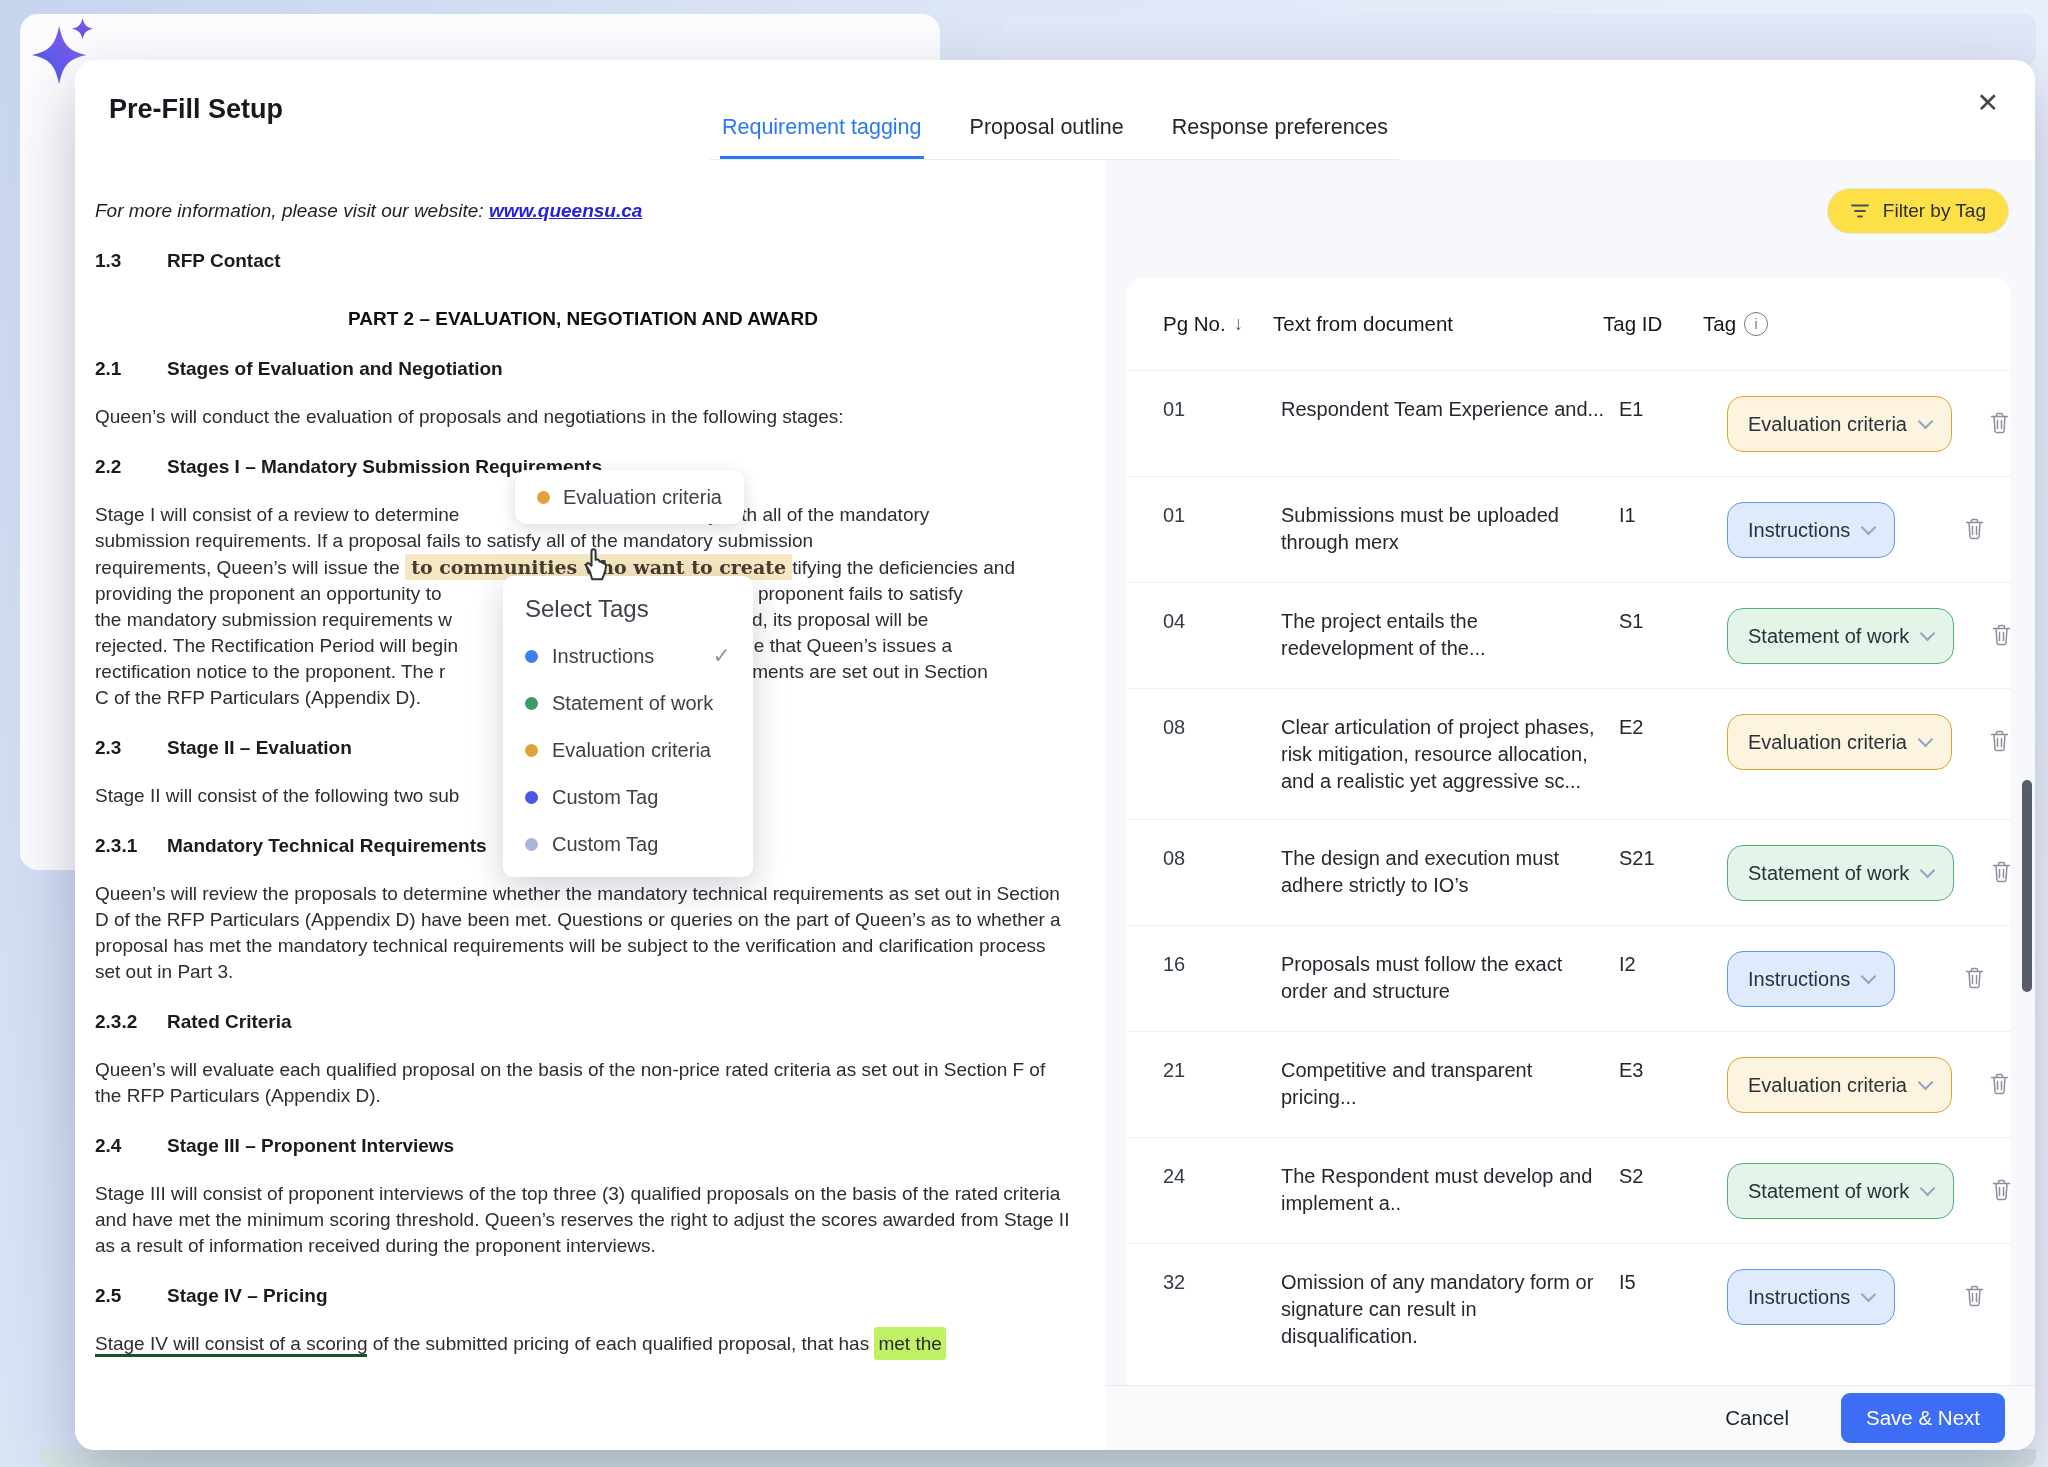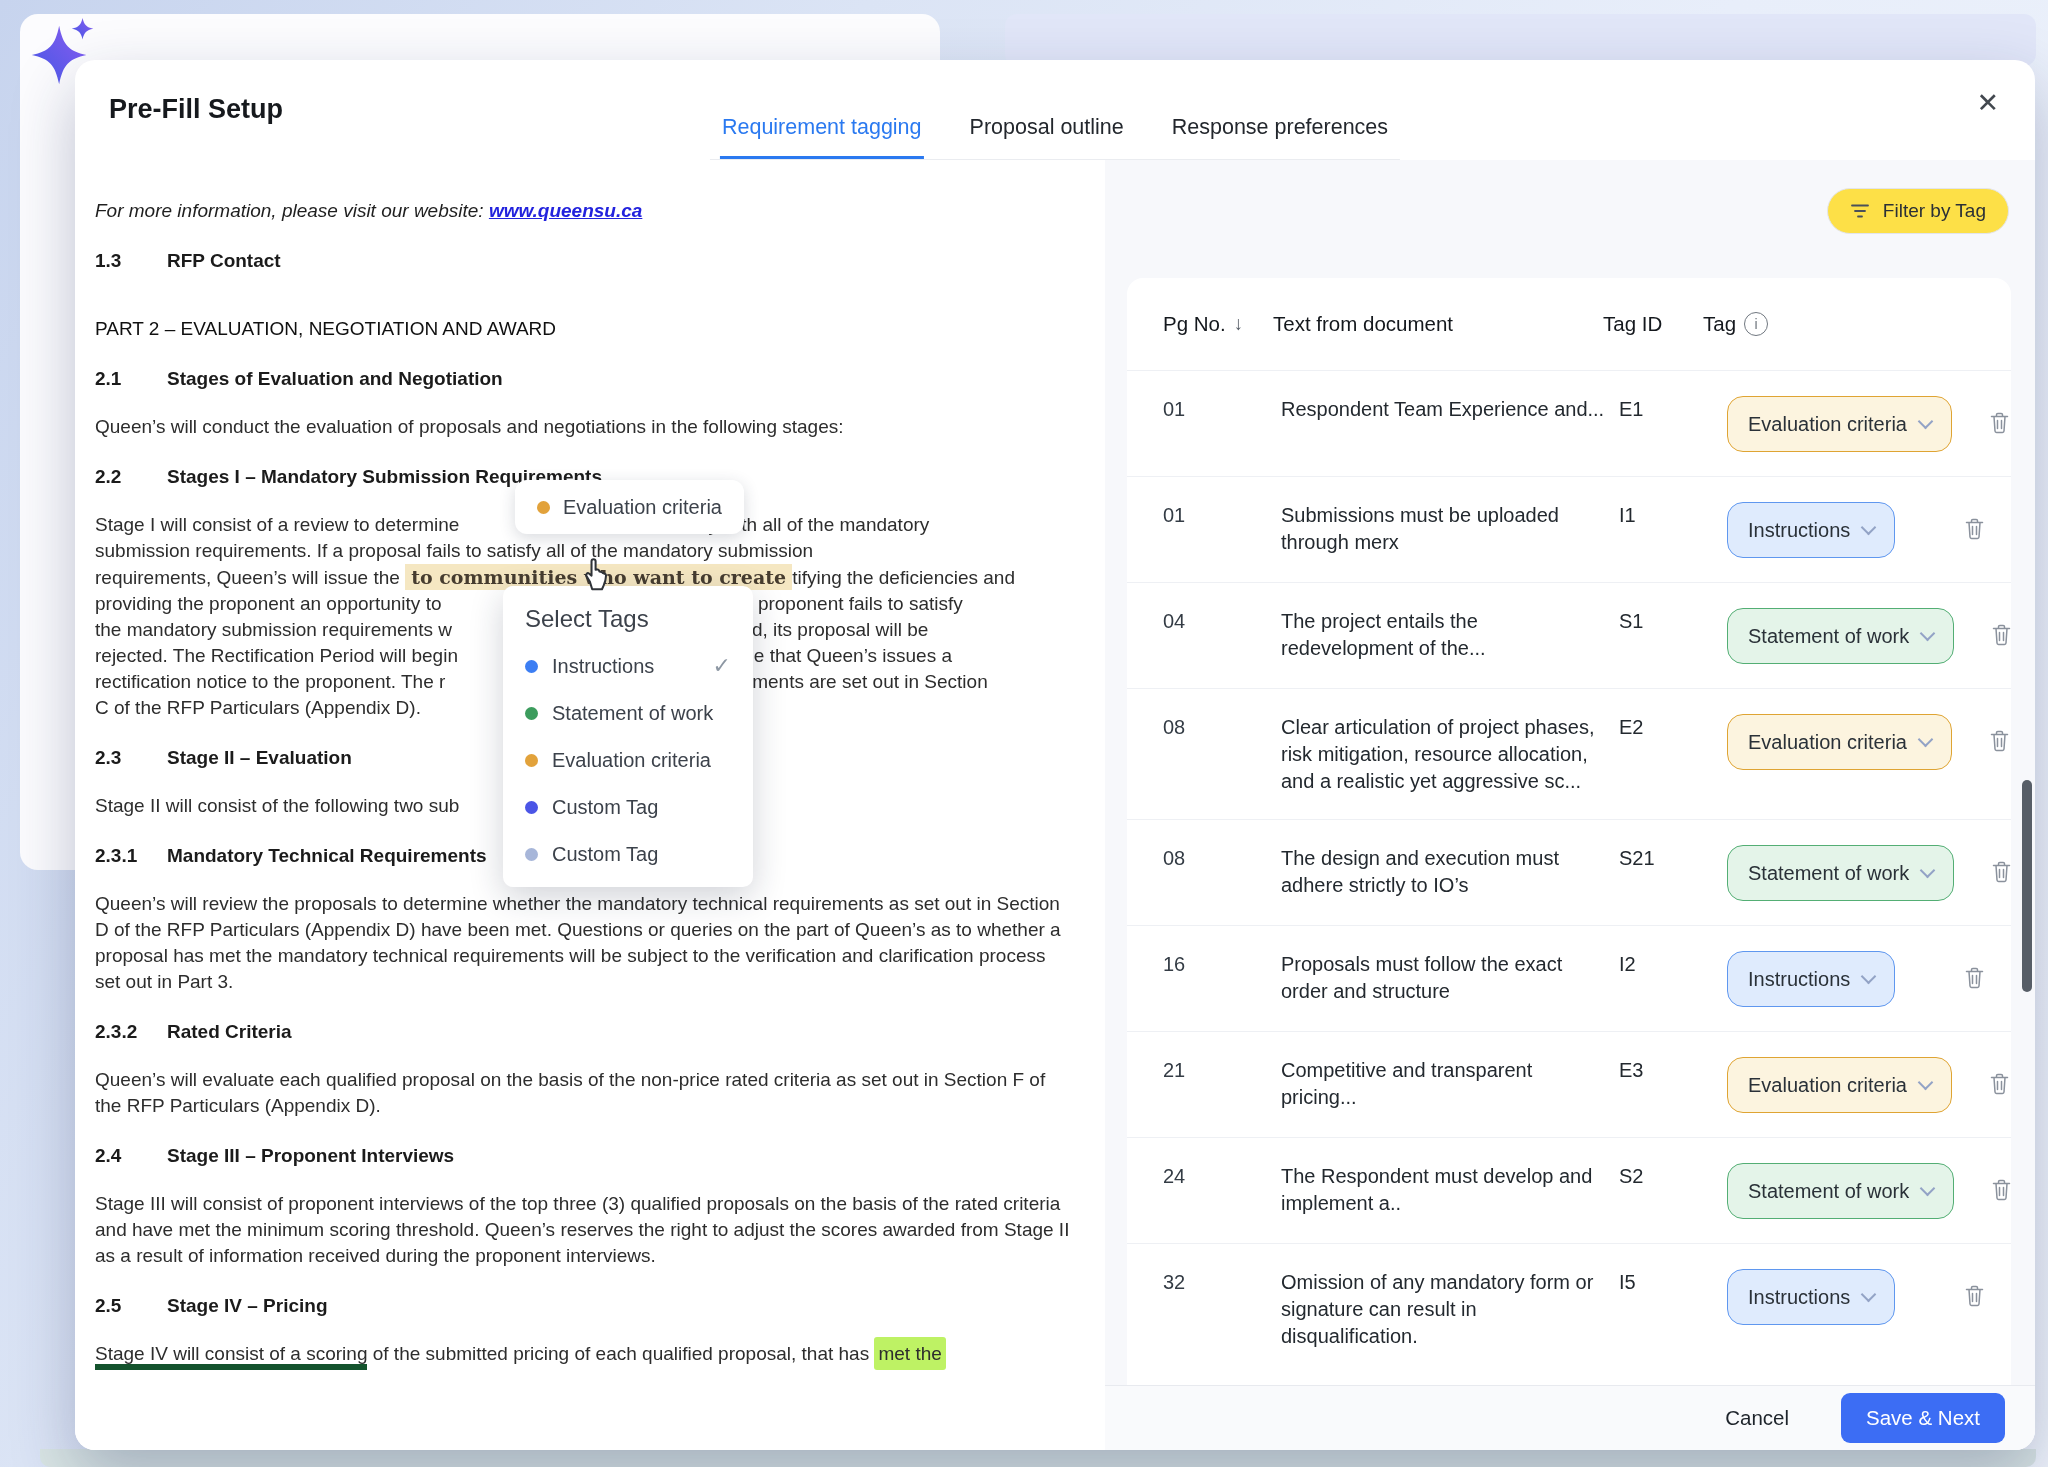--- a/index.html
+++ b/index.html
@@ -22,26 +22,26 @@
 
   .m-body{flex:1;display:flex;min-height:0;border-radius:0 0 20px 20px;overflow:hidden;}
 
   
   .doc{position:relative;flex:0 0 1030px;width:1030px;background:#fff;box-sizing:border-box;
     padding:38px 34px 0 20px;font-size:19px;line-height:26px;color:#2d2d2d;}
   .intro{font-style:italic;color:#1f1f1f;}
   .intro a{color:#2222dd;font-weight:700;}
   .h-row{font-weight:700;color:#1b1b1b;margin-top:24px;}
   .h-num{display:inline-block;width:72px;font-weight:700;}
-  .part2{text-align:left;font-weight:400;color:#101010;margin-top:42px;}
+  .part2{text-align:center;font-weight:700;color:#101010;margin-top:32px;}
   .para{margin-top:22px;}
   .gap{display:inline-block;height:1px;}
   .hl-tan{background:#f5e7c2;font-family:"DejaVu Serif","Liberation Serif",serif;font-weight:700;color:#46false3c2f;color:#463c2f;padding:2px 6px;}
   .hl-green{background:#bef264;padding:6px 4px;border-radius:3px;}
-  .u-green{border-bottom:6px solid #14532d;}
+  .u-green{border-bottom:3px solid #14532d;}
 
   .p22{position:relative;}
   .chip{position:absolute;left:420px;top:-32px;height:54px;display:flex;align-items:center;gap:13px;background:#fff;
     border-radius:12px;box-shadow:0 4px 16px rgba(40,50,70,.18);padding:0 22px;font-size:20px;color:#3c424b;z-index:5;white-space:nowrap;cursor:pointer;}
   .dot{width:13px;height:13px;border-radius:50%;display:inline-block;flex:0 0 auto;}
   .dropdown{position:absolute;left:408px;top:74px;width:250px;box-sizing:border-box;background:#fff;border-radius:10px;
     box-shadow:0 10px 34px rgba(25,35,60,.20);padding:20px 22px 20px;z-index:6;}
   .dd-title{font-size:24px;color:#3c424b;}
   .dd-item{display:flex;align-items:center;gap:14px;margin-top:21px;font-size:20px;color:#3c424b;cursor:pointer;}
   .dd-check{margin-left:auto;color:#8d97a3;font-size:22px;}

